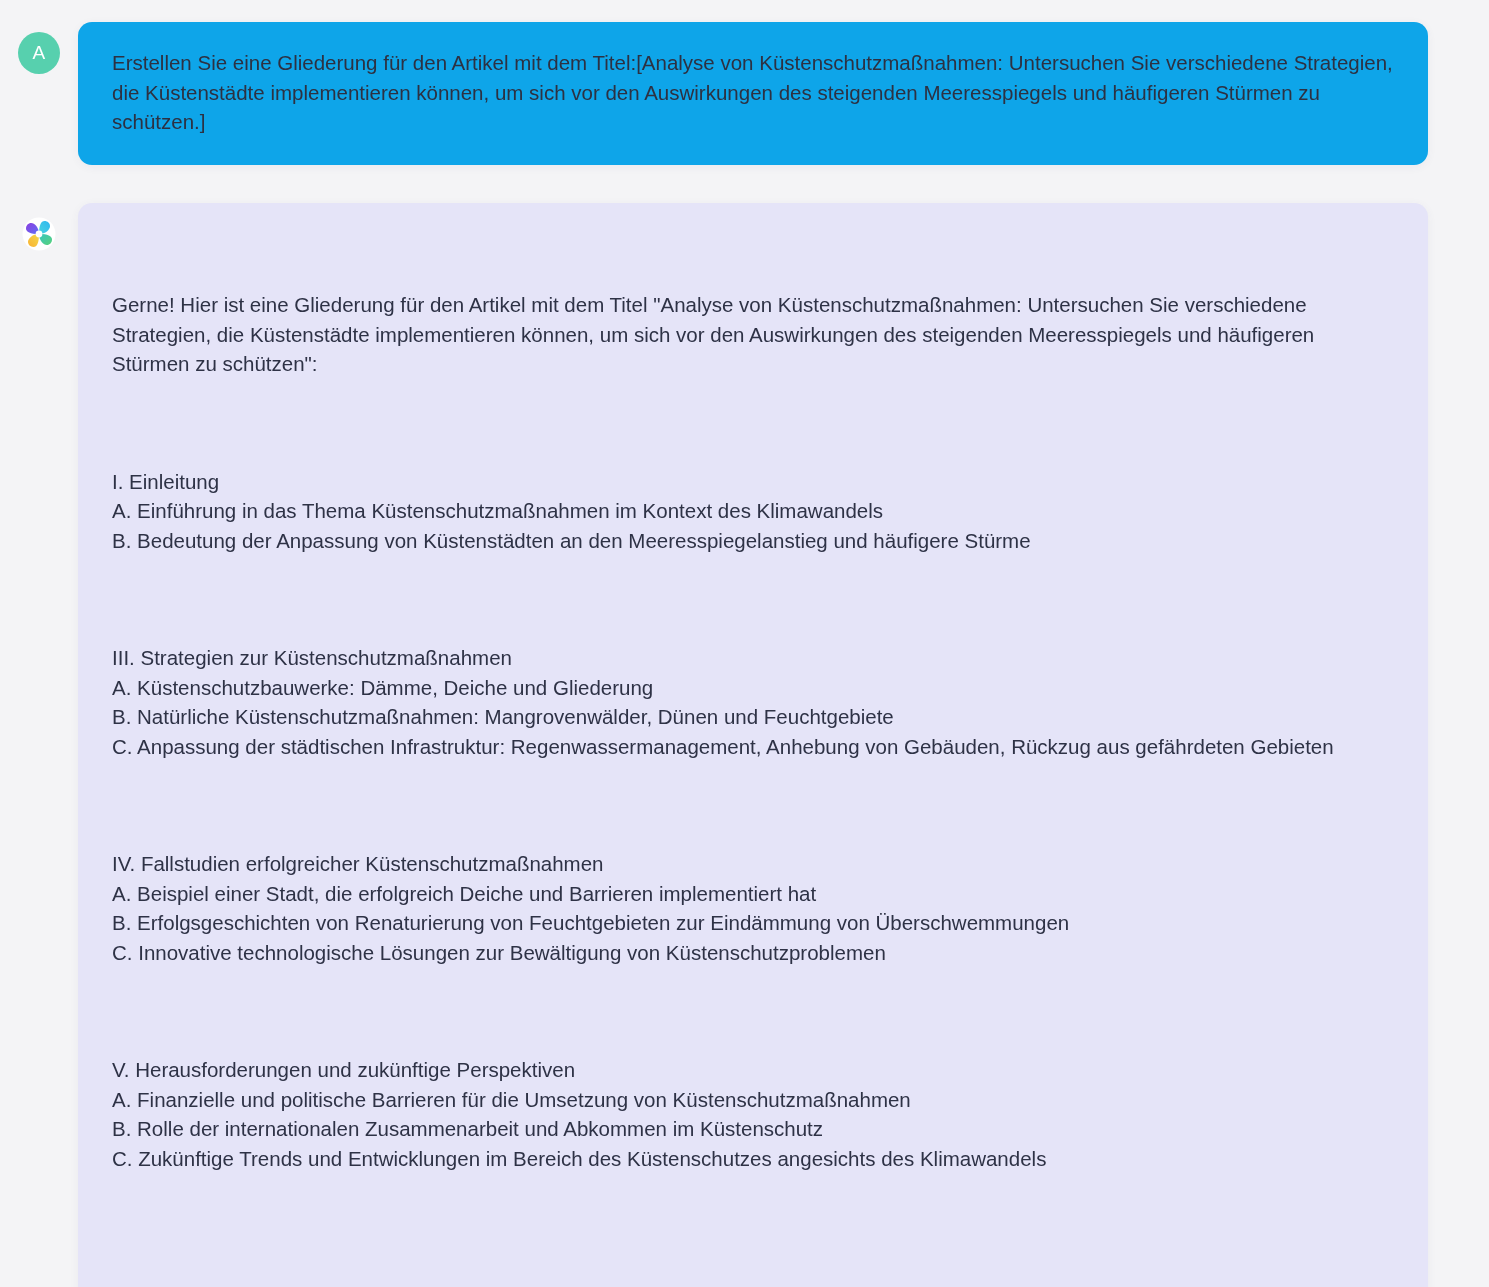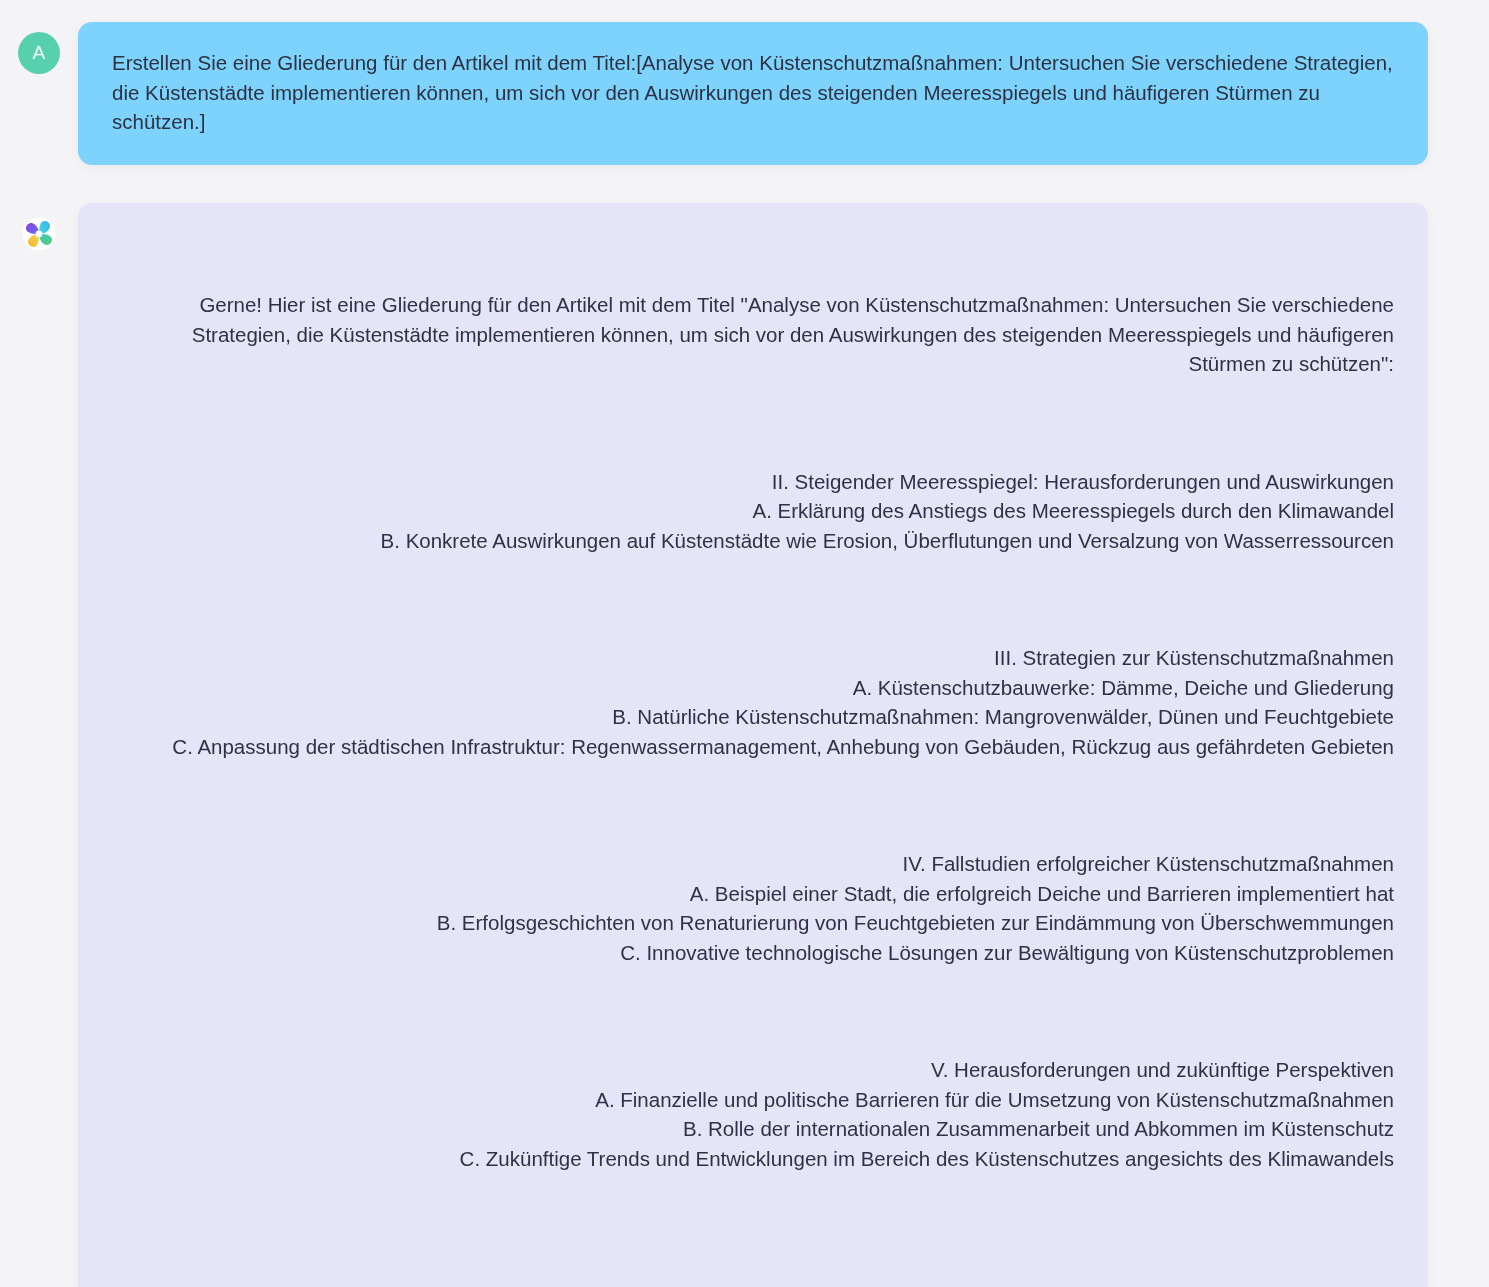--- a/index.html
+++ b/index.html
@@ -74,41 +74,41 @@
   .assistant-logo svg { display: block; }
 
   .bubble {
     flex: 0 0 1350px;
     width: 1350px;
     border-radius: 14px;
     padding: 28px 34px 30px 34px;
     box-shadow: 0 2px 10px rgba(70,70,110,0.055);
   }
   .bubble-user {
-    background: #7dd3fc;
+    background: #0ea5e9;
     padding: 26px 34px 28px 34px;
   }
   .bubble-assistant {
     background: #e5e4f8;
     padding: 28px 34px 18px 34px;
   }
 
   .msg-text {
     font-size: 20.5px;
     line-height: 29.5px;
     color: #2d3142;
     font-family: "Liberation Sans", sans-serif;
     white-space: pre-wrap;
     word-wrap: break-word;
   }
   .msg-text-assistant {
     color: #2e3246;
   }
 
-  .para { margin: 0; text-align: right; }
+  .para { margin: 0; }
   .para + .para { margin-top: 29px; }
 </style>
 </head>
 <body>
 
 <div class="conversation">
 
   <div class="turn turn-user">
     <div class="avatar-col">
       <div class="avatar">A</div>
@@ -146,23 +146,23 @@
           <path d="M17 17 C17 23.5 21.5 28 24.8 28 C27.8 28 30 25.6 30 22.5 C30 19 25.8 17 17 17 Z" fill="url(#g4)"></path>
           <path d="M17 17 C10.5 17 6 21.5 6 24.8 C6 27.8 8.4 30 11.5 30 C15 30 17 25.8 17 17 Z" fill="url(#g3)"></path>
           <circle cx="17" cy="17" r="3.4" fill="#ffffff"></circle>
         </svg>
       </div>
     </div>
 
     <div class="bubble bubble-assistant">
       <div class="msg-text msg-text-assistant">
         <div class="para">Gerne! Hier ist eine Gliederung für den Artikel mit dem Titel "Analyse von Küstenschutzmaßnahmen: Untersuchen Sie verschiedene Strategien, die Küstenstädte implementieren können, um sich vor den Auswirkungen des steigenden Meeresspiegels und häufigeren Stürmen zu schützen":</div>
-        <div class="para">II. Steigender Meeresspiegel: Herausforderungen und Auswirkungen
-A. Erklärung des Anstiegs des Meeresspiegels durch den Klimawandel
-B. Konkrete Auswirkungen auf Küstenstädte wie Erosion, Überflutungen und Versalzung von Wasserressourcen</div>
+        <div class="para">I. Einleitung
+A. Einführung in das Thema Küstenschutzmaßnahmen im Kontext des Klimawandels
+B. Bedeutung der Anpassung von Küstenstädten an den Meeresspiegelanstieg und häufigere Stürme</div>
         <div class="para">III. Strategien zur Küstenschutzmaßnahmen
 A. Küstenschutzbauwerke: Dämme, Deiche und Gliederung
 B. Natürliche Küstenschutzmaßnahmen: Mangrovenwälder, Dünen und Feuchtgebiete
 C. Anpassung der städtischen Infrastruktur: Regenwassermanagement, Anhebung von Gebäuden, Rückzug aus gefährdeten Gebieten</div>
         <div class="para">IV. Fallstudien erfolgreicher Küstenschutzmaßnahmen
 A. Beispiel einer Stadt, die erfolgreich Deiche und Barrieren implementiert hat
 B. Erfolgsgeschichten von Renaturierung von Feuchtgebieten zur Eindämmung von Überschwemmungen
 C. Innovative technologische Lösungen zur Bewältigung von Küstenschutzproblemen</div>
         <div class="para">V. Herausforderungen und zukünftige Perspektiven
 A. Finanzielle und politische Barrieren für die Umsetzung von Küstenschutzmaßnahmen

